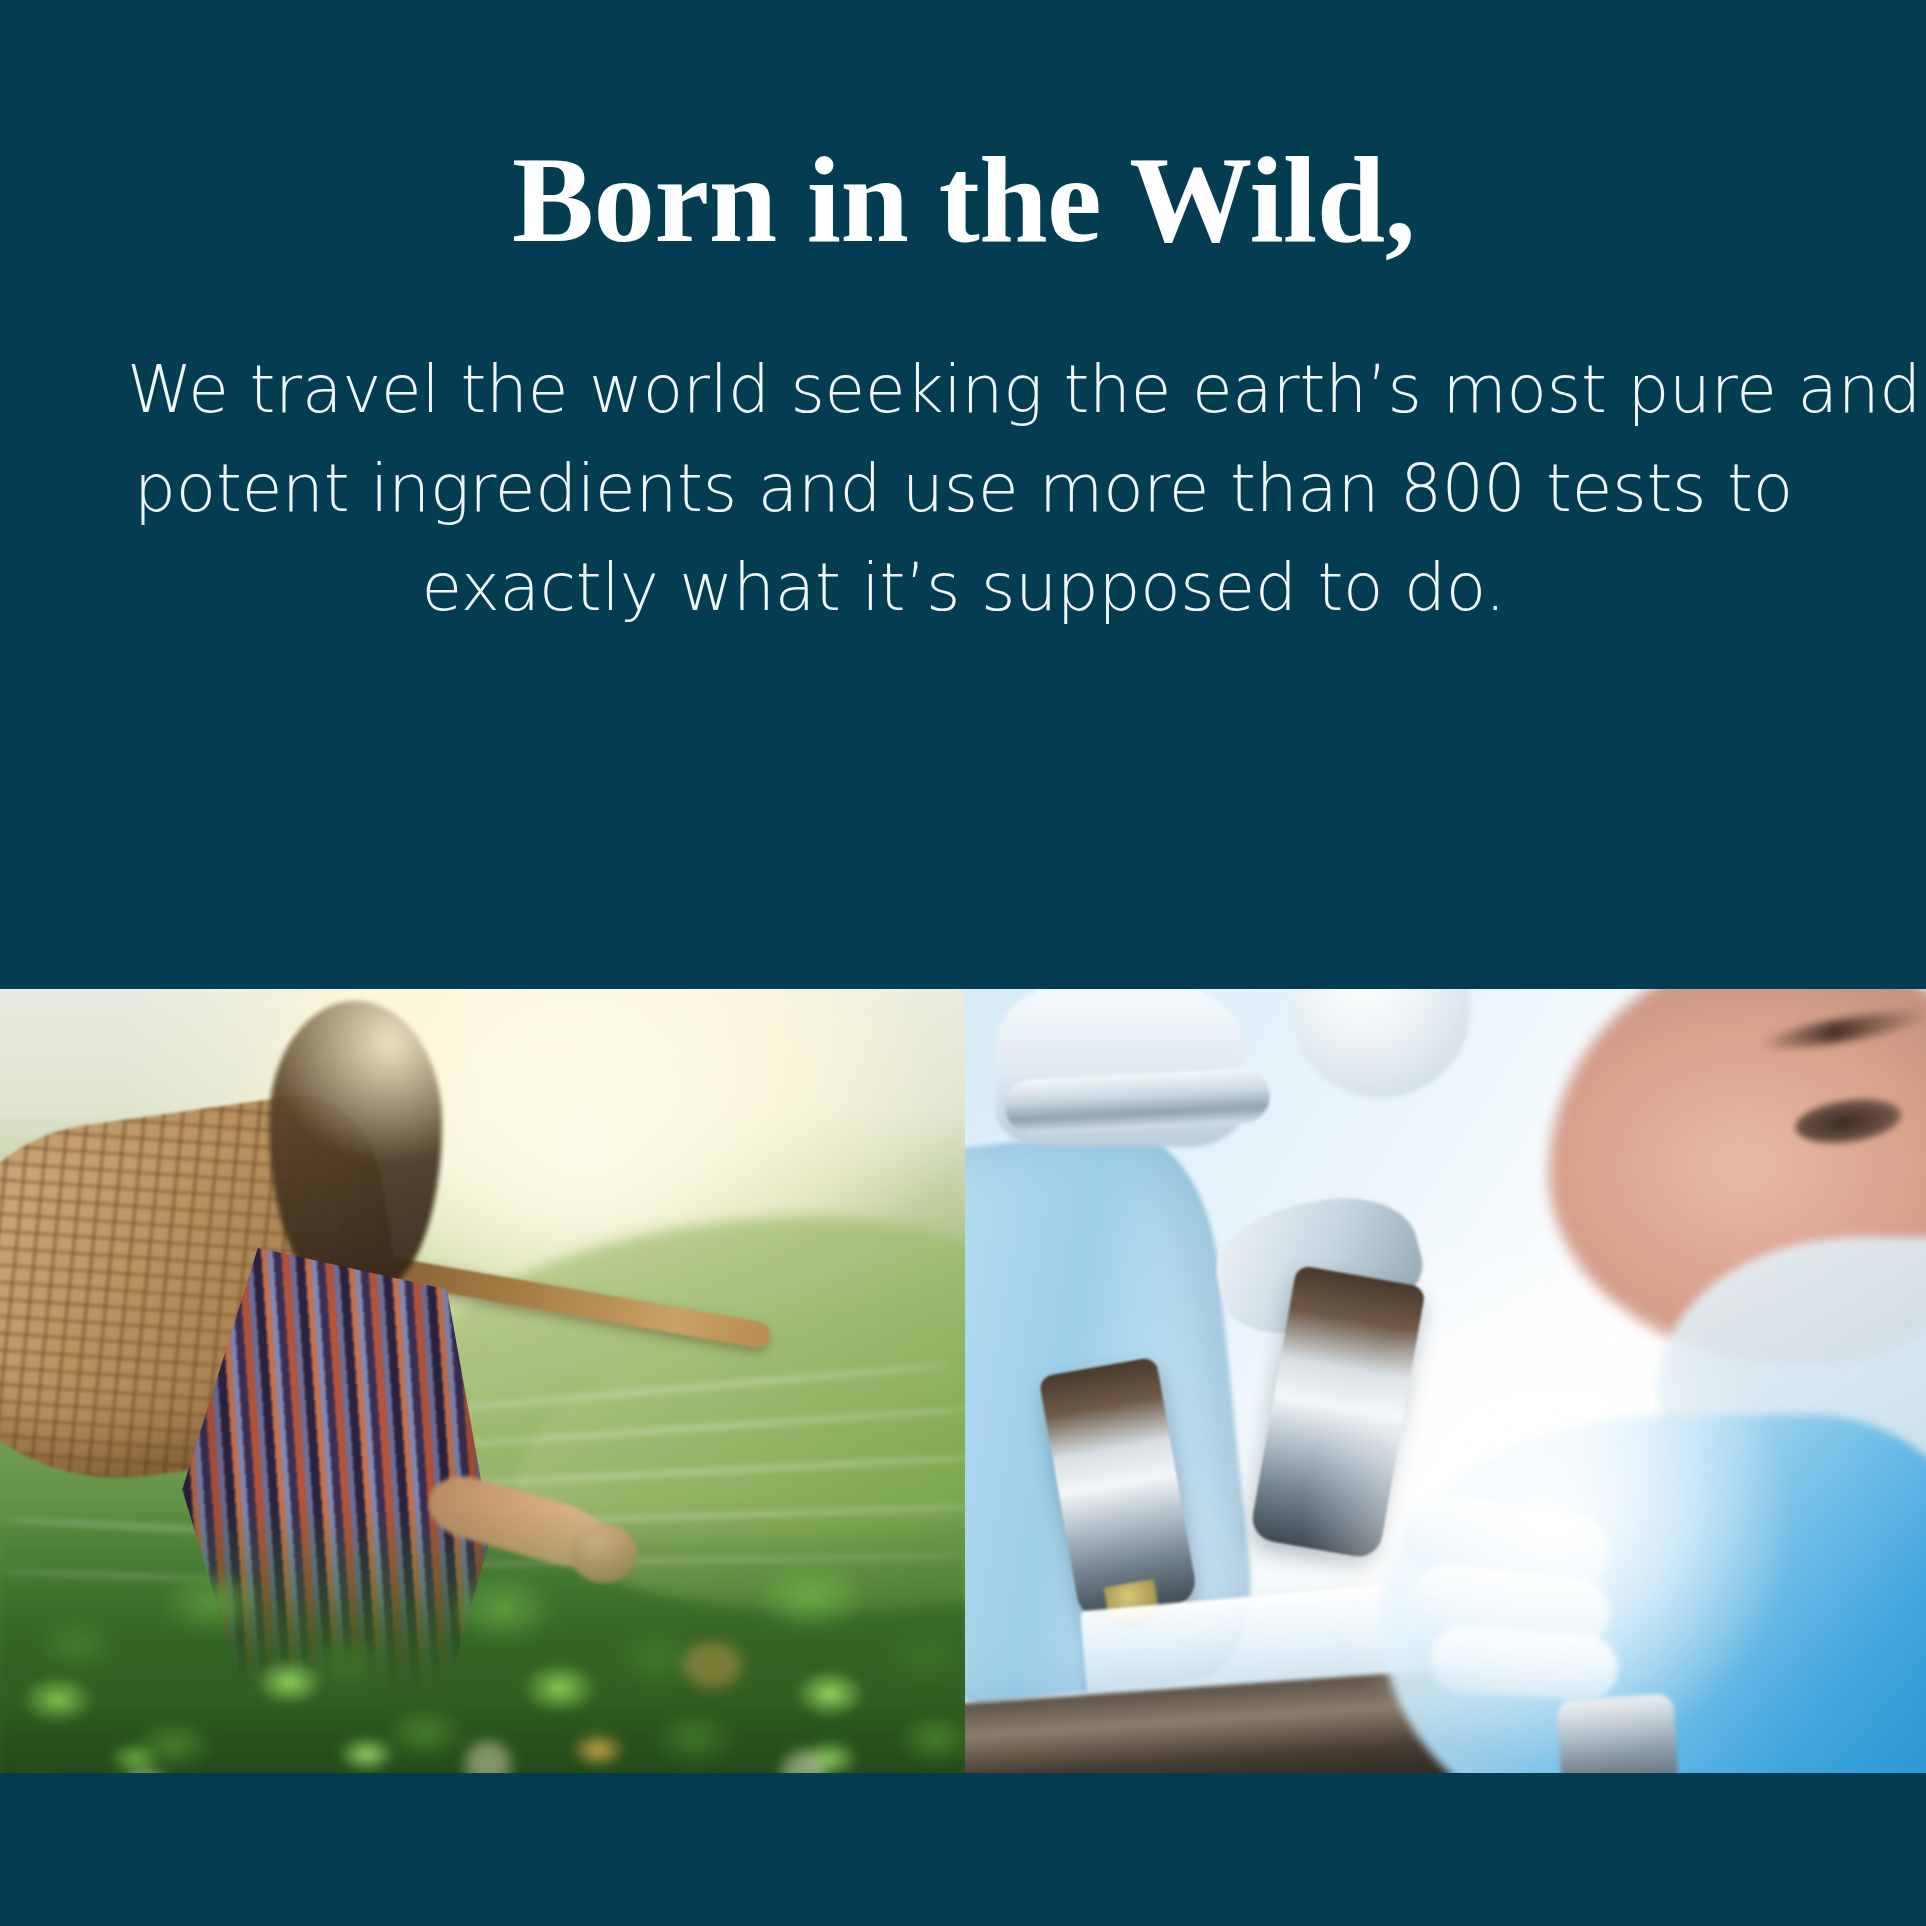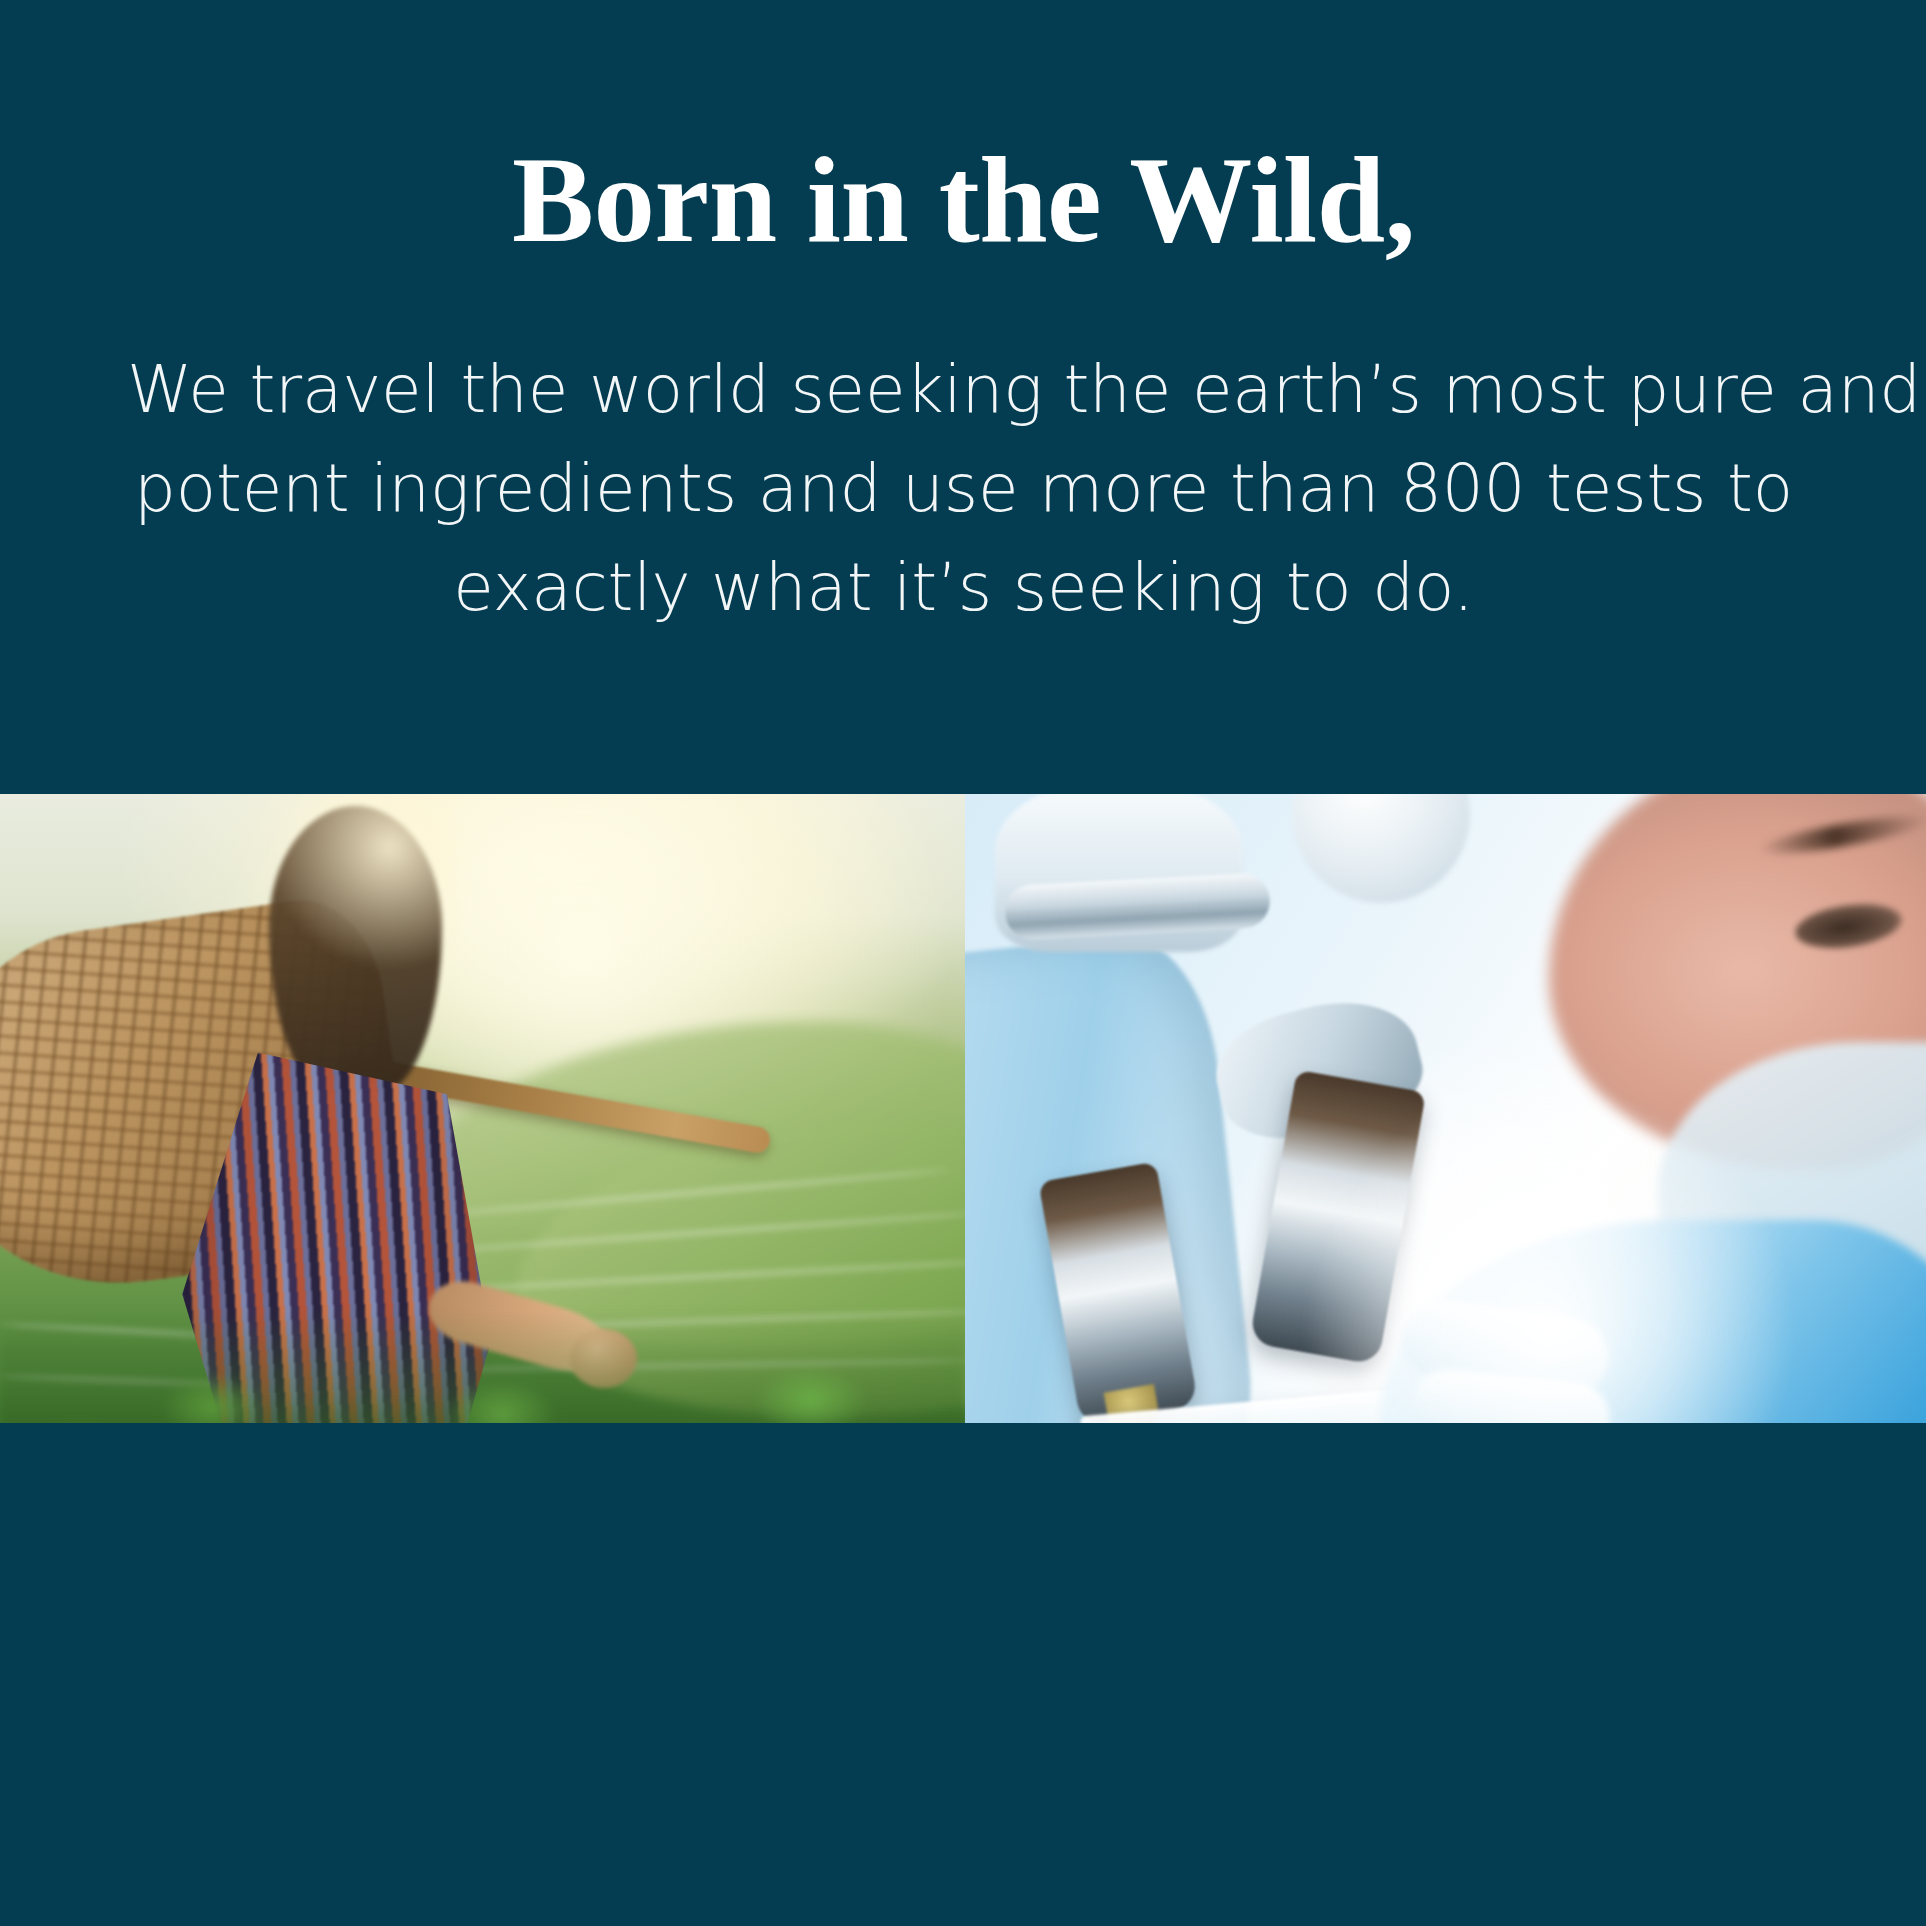--- a/index.html
+++ b/index.html
@@ -8,21 +8,21 @@
     width: 1927px;
     height: 1927px;
     overflow: hidden;
     background: #043d52;
     font-family: "Liberation Sans", sans-serif;
   }
 
   #promo-card {
     position: relative;
     width: 1927px;
-    height: 1423px;
+    height: 1773px;
     background: #043d52;
     display: flex;
     flex-direction: column;
   }
 
   
   .hero-panel {
     position: relative;
     width: 1927px;
     height: 1074px;
@@ -415,21 +415,21 @@
 
   <section class="hero-panel">
 
     <h1 class="headline">
       <span class="hl-line">Born in the Wild,</span>
     </h1>
 
     <p class="subcopy">
       <span class="sc-line">We travel the world seeking the earth’s most pure and</span>
       <span class="sc-line">potent ingredients and use more than 800 tests to</span>
-      <span class="sc-line">exactly what it’s seeking to do.</span>
+      <span class="sc-line">exactly what it’s supposed to do.</span>
     </p>
 
   </section>
 
   <section class="image-strip">
 
     <figure class="photo photo-left">
       <div class="sky-glow"></div>
       <div class="bg-hill"></div>
       <div class="bg-hill2"></div>

